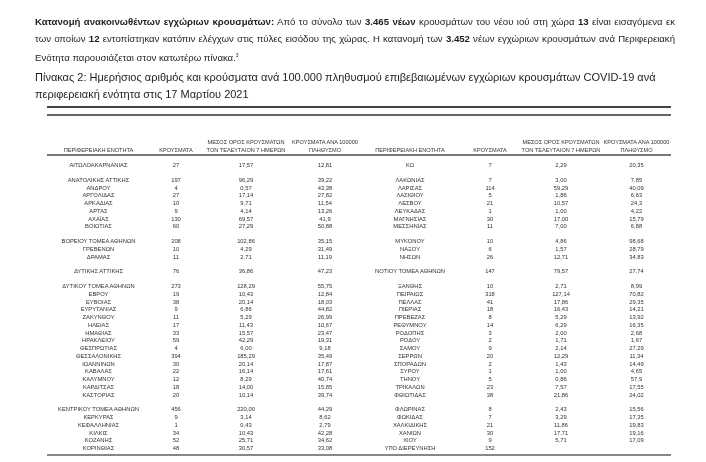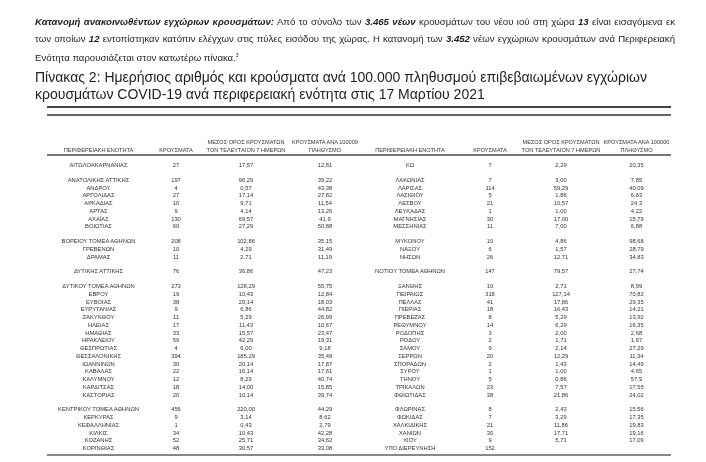--- a/index.html
+++ b/index.html
@@ -1,23 +1,23 @@
 <!DOCTYPE html>
 <html><head>
 <meta charset="utf-8">
 <style>
   html, body { margin: 0; padding: 0; background: #ffffff; }
   body { width: 706px; height: 462px; overflow: hidden; position: relative;
          font-family: "Liberation Sans", sans-serif; color: #222; }
   .intro { position: absolute; left: 35px; top: 13px; width: 640px;
            font-size: 9.6px; line-height: 17px; text-align: justify; color: #1e1e1e; }
-  .intro b { font-weight: bold; font-style: italic; }
+  .intro b { font-weight: bold; }
   .intro sup { font-size: 5px; vertical-align: super; }
   .caption { position: absolute; left: 35px; top: 69px; width: 640px;
-             font-size: 14px; line-height: 17px; color: #1e1e1e; }
+             font-size: 11px; line-height: 17px; color: #1e1e1e; }
   .tbl { position: absolute; top: 106px; }
   .tbl.left { left: 47px; width: 313px; }
   .tbl.right { left: 360px; width: 311px; }
   .rule-top { height: 2px; background: #444; }
   .rule-top2 { height: 2px; background: #666; margin-top: 6px; }
   .hdr { display: flex; align-items: flex-end; height: 38px; border-bottom: 2px solid #777;
          font-size: 5.6px; color: #333; text-align: center; line-height: 8px; }
   .hdr div { padding-bottom: 0px; }
   .c1 { width: 103px; text-align: center; }
   .c2 { width: 52px; text-align: center; }

